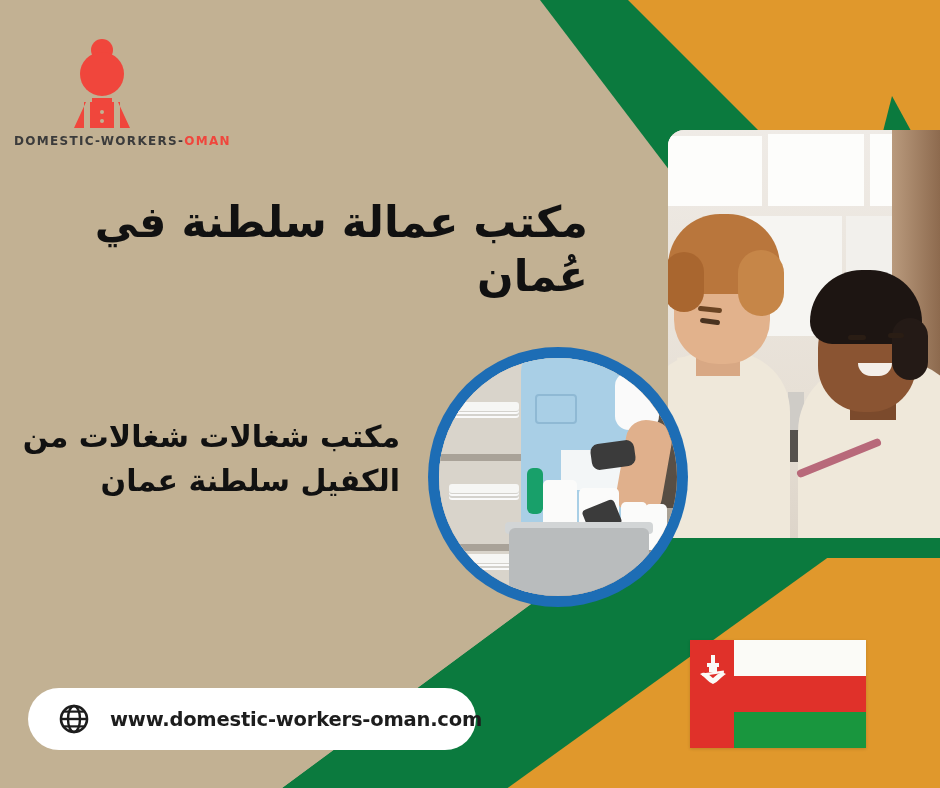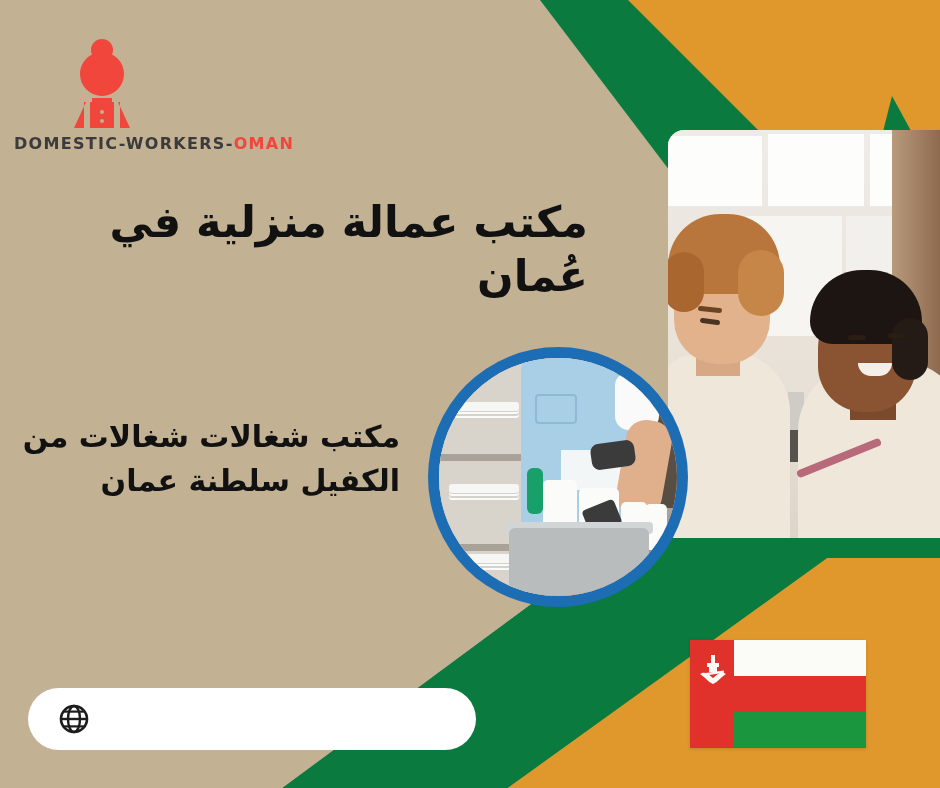--- a/index.html
+++ b/index.html
@@ -42,21 +42,21 @@
   .bot-tan{
     left:0;bottom:0;width:940px;height:250px;
     background:#c2b193;
     clip-path:polygon(0% 0%,66% 0%,30% 100%,0% 100%);
   }
   
   #logo{position:absolute;left:14px;top:36px;width:180px;height:130px;}
   .logo-mark{position:absolute;left:48px;top:0;width:80px;height:92px;}
   .logo-text{
     position:absolute;left:0;top:98px;width:180px;text-align:center;
-    font-size:16px;font-weight:bold;letter-spacing:1.3px;color:#3b3b3b;
+    font-size:12px;font-weight:bold;letter-spacing:1.3px;color:#3b3b3b;
     white-space:nowrap;
   }
   .logo-text .accent{color:#f0463c;}
   
   #headline{
     position:absolute;right:352px;top:196px;width:560px;
     direction:rtl;text-align:right;
     font-size:43px;font-weight:bold;color:#111;line-height:1.25;
     letter-spacing:-0.5px;
   }
@@ -214,21 +214,21 @@
         <path d="M28 66 h24 v26 h-24 z" fill="#f0463c"></path>
         <path d="M24 66 L12 92 h10 v-26 z" fill="#f0463c"></path>
         <path d="M56 66 L68 92 h-10 v-26 z" fill="#f0463c"></path>
         <circle cx="40" cy="76" r="2" fill="#c2b193"></circle>
         <circle cx="40" cy="85" r="2" fill="#c2b193"></circle>
       </svg>
     </div>
     <div class="logo-text"><span>DOMESTIC-WORKERS-</span><span class="accent">OMAN</span></div>
   </div>
 
-  <div id="headline">مكتب عمالة منزلية في عُمان</div>
+  <div id="headline">مكتب عمالة سلطنة في عُمان</div>
 
   <div id="subhead">مكتب شغالات شغالات من الكفيل سلطنة عمان</div>
 
   <div id="photo-circle">
     <div class="circ-inner">
       <div class="ci-bg"></div>
       <div class="ci-darkbg"></div>
       <div class="ci-shelfunit"></div>
       <div class="ci-shelf" style="top:96px"></div>
       <div class="ci-shelf" style="top:186px"></div>
@@ -272,15 +272,16 @@
   <div id="url-pill">
     <span class="globe">
       <svg viewBox="0 0 32 32" width="32" height="32">
         <circle cx="16" cy="16" r="13" fill="none" stroke="#1d1d1d" stroke-width="2.6"></circle>
         <ellipse cx="16" cy="16" rx="6" ry="13" fill="none" stroke="#1d1d1d" stroke-width="2.4"></ellipse>
         <line x1="3" y1="16" x2="29" y2="16" stroke="#1d1d1d" stroke-width="2.4"></line>
         <line x1="5.6" y1="8.6" x2="26.4" y2="8.6" stroke="#1d1d1d" stroke-width="2.2"></line>
         <line x1="5.6" y1="23.4" x2="26.4" y2="23.4" stroke="#1d1d1d" stroke-width="2.2"></line>
       </svg>
     </span>
+    <span class="url-text">www.domestic-workers-oman.com</span>
   </div>
 
 </div>
 
 </body></html>

